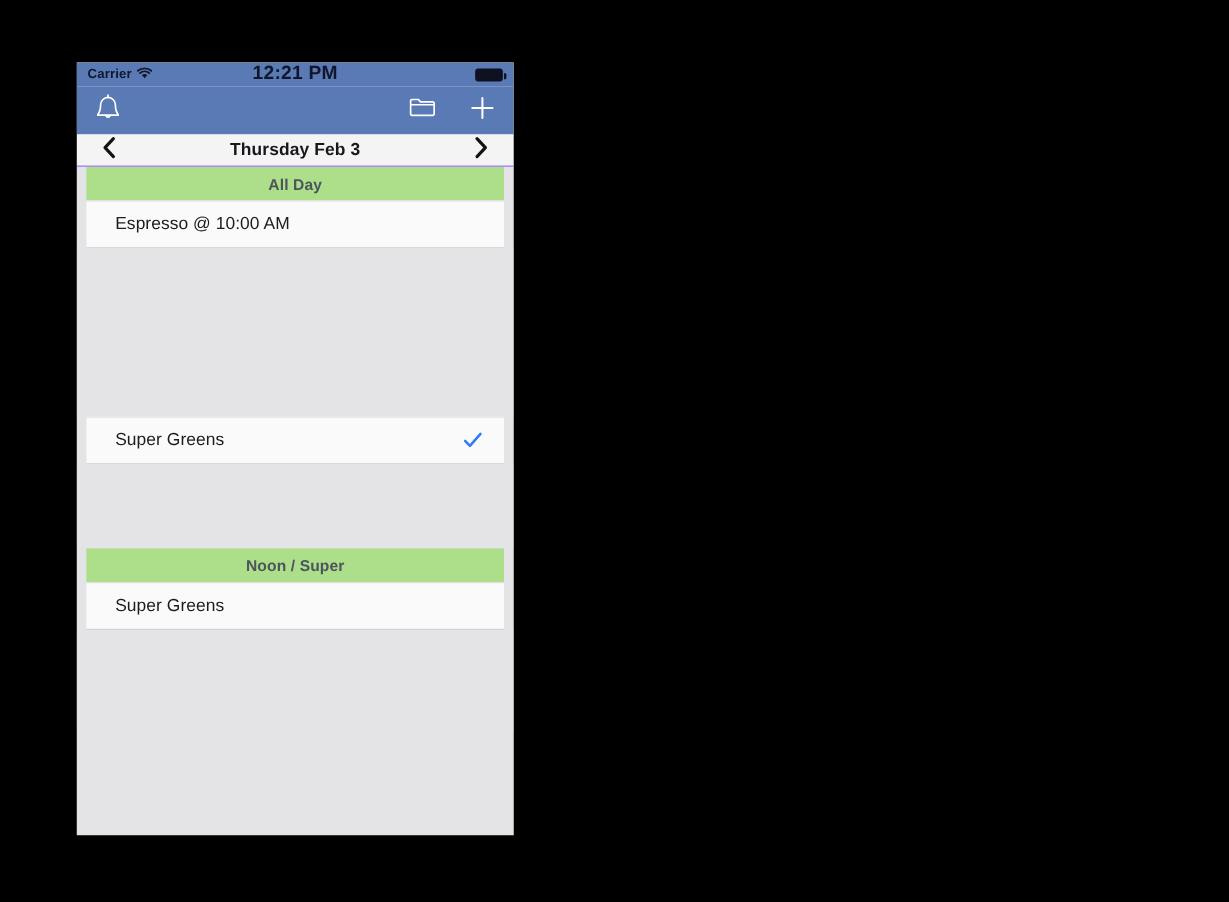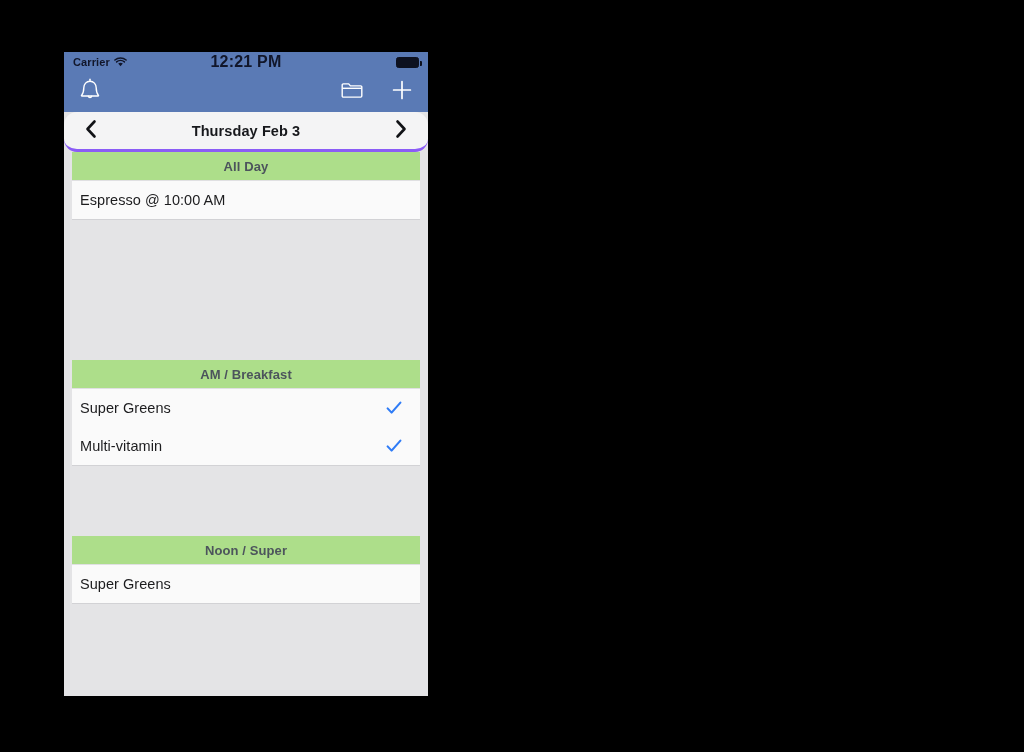--- a/index.html
+++ b/index.html
@@ -110,30 +110,29 @@
     cursor: pointer;
     background: none;
     border: none;
     padding: 0;
   }
   #nav-spacer { flex: 1 1 auto; }
   #folder-button { margin-right: 26px; }
 
   
   #date-bar {
-    height: 40px;
+    height: 27px;
     background: #F4F4F5;
-    border-bottom: 3px solid #8b5cf6;
+    border-bottom: 1px solid #8b5cf6;
     display: flex;
     align-items: center;
     justify-content: space-between;
     padding: 0 16px;
     box-sizing: border-box;
     flex: 0 0 auto;
-    border-radius: 13px;
   }
   .chev {
     cursor: pointer;
     display: flex;
     align-items: center;
     justify-content: center;
     width: 22px;
     height: 26px;
   }
   #date-title {
@@ -170,21 +169,21 @@
     margin: 0 8px;
     background: #FAFAFA;
     border-top: 1px solid #E0E0E2;
     border-bottom: 1px solid #D2D2D5;
   }
 
   .row {
     height: 38px;
     display: flex;
     align-items: center;
-    padding: 0 16px 0 8px;
+    padding: 0 16px 0 24px;
     box-sizing: border-box;
     cursor: pointer;
   }
   .row-label {
     font-size: 14.5px;
     color: #1c1c1e;
     letter-spacing: 0.05px;
   }
   .row-check {
     margin-left: auto;
@@ -274,32 +273,23 @@
         <div class="section">
           <div class="section-header">All Day</div>
           <div class="section-card">
             <div class="row">
               <span class="row-label">Espresso @ 10:00 AM</span>
             </div>
           </div>
           <div class="gap" style="height: 140px;"></div>
         </div>
         <div class="section">
-          <div class="section-header">AM / Breakfast</div>
           <div class="section-card">
             <div class="row">
               <span class="row-label">Super Greens</span>
-              <span class="row-check">
-                <svg width="18" height="18" viewBox="0 0 18 18">
-                  <path d="M2.6 9.4 L6.6 13.6 L15.4 3.6" fill="none" stroke="#2F7CF6" stroke-width="2.1" stroke-linecap="round" stroke-linejoin="round"></path>
-                </svg>
-              </span>
-            </div>
-            <div class="row">
-              <span class="row-label">Multi-vitamin</span>
               <span class="row-check">
                 <svg width="18" height="18" viewBox="0 0 18 18">
                   <path d="M2.6 9.4 L6.6 13.6 L15.4 3.6" fill="none" stroke="#2F7CF6" stroke-width="2.1" stroke-linecap="round" stroke-linejoin="round"></path>
                 </svg>
               </span>
             </div>
           </div>
           <div class="gap" style="height: 70px;"></div>
         </div>
         <div class="section">

